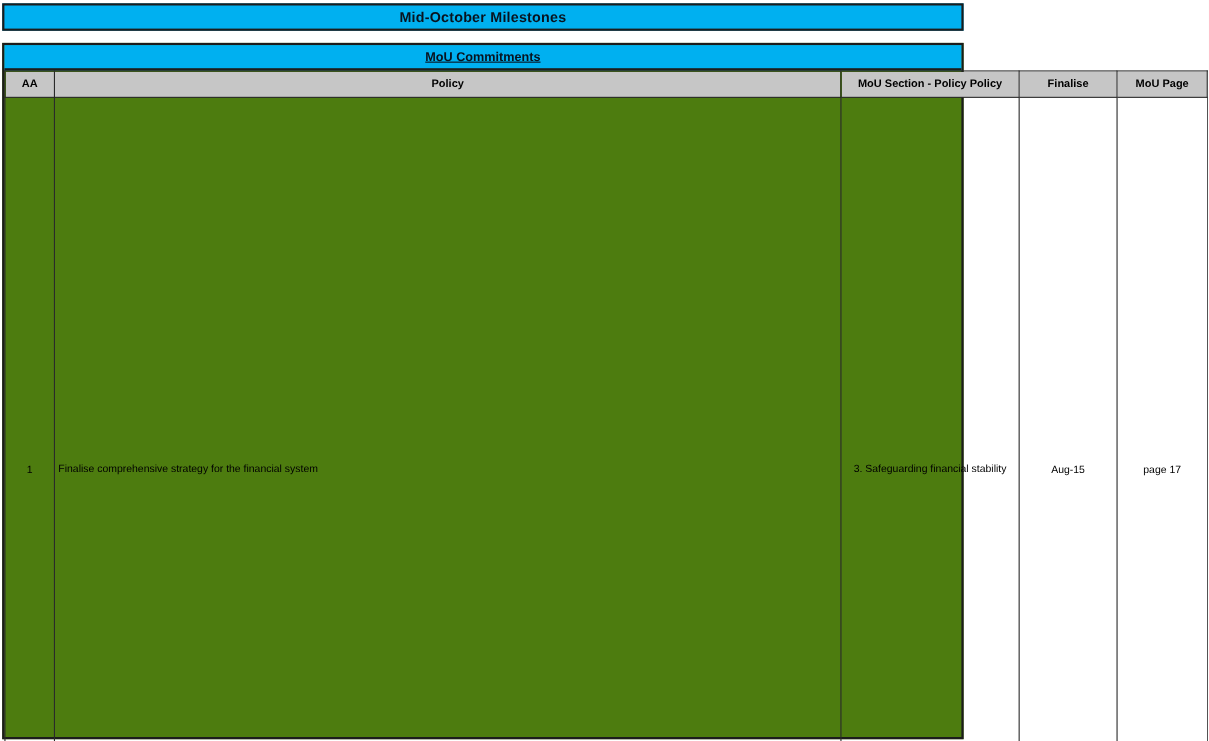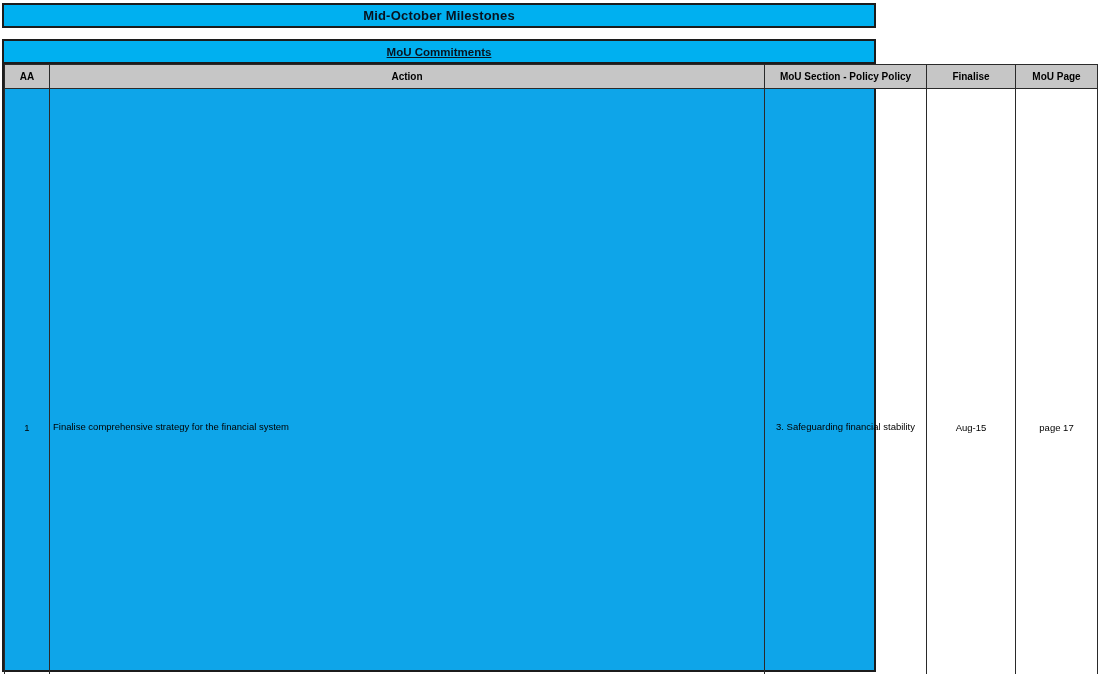--- a/index.html
+++ b/index.html
@@ -15,21 +15,21 @@
     background: #00B0F0; border: 2px solid #1c1c1c;
     display: flex; align-items: center; justify-content: center;
     font-size: 13px; font-weight: bold; color: #08131f;
     letter-spacing: 0.2px;
   }
 
   .mou-box {
     position: absolute; left: 2px; right: 2px; top: 39px; bottom: 2px;
     border: 2px solid #1c1c1c;
     display: flex; flex-direction: column;
-    background: #0ea5e9;
+    background: #4d7c0f;
   }
   .section-bar {
     height: 21px; flex: 0 0 auto;
     background: #00B0F0; border-bottom: 2px solid #1c1c1c;
     display: flex; align-items: center; justify-content: center;
     font-size: 11.5px; font-weight: bold; color: #08131f;
   }
   .section-bar .u { text-decoration: underline; }
 
   table.grid {
@@ -82,21 +82,21 @@
       <colgroup>
         <col class="c-aa">
         <col class="c-action">
         <col class="c-section">
         <col class="c-deadline">
         <col class="c-page">
       </colgroup>
       <thead>
         <tr>
           <th>AA</th>
-          <th>Action</th>
+          <th>Policy</th>
           <th>MoU Section - Policy Policy</th>
           <th>Finalise</th>
           <th>MoU Page</th>
         </tr>
       </thead>
       <tbody id="table-body">
           <tr>
     <td class="aa">1</td>
     <td class="action">Finalise comprehensive strategy for the financial system</td>
     <td class="section">3. Safeguarding financial stability</td>

